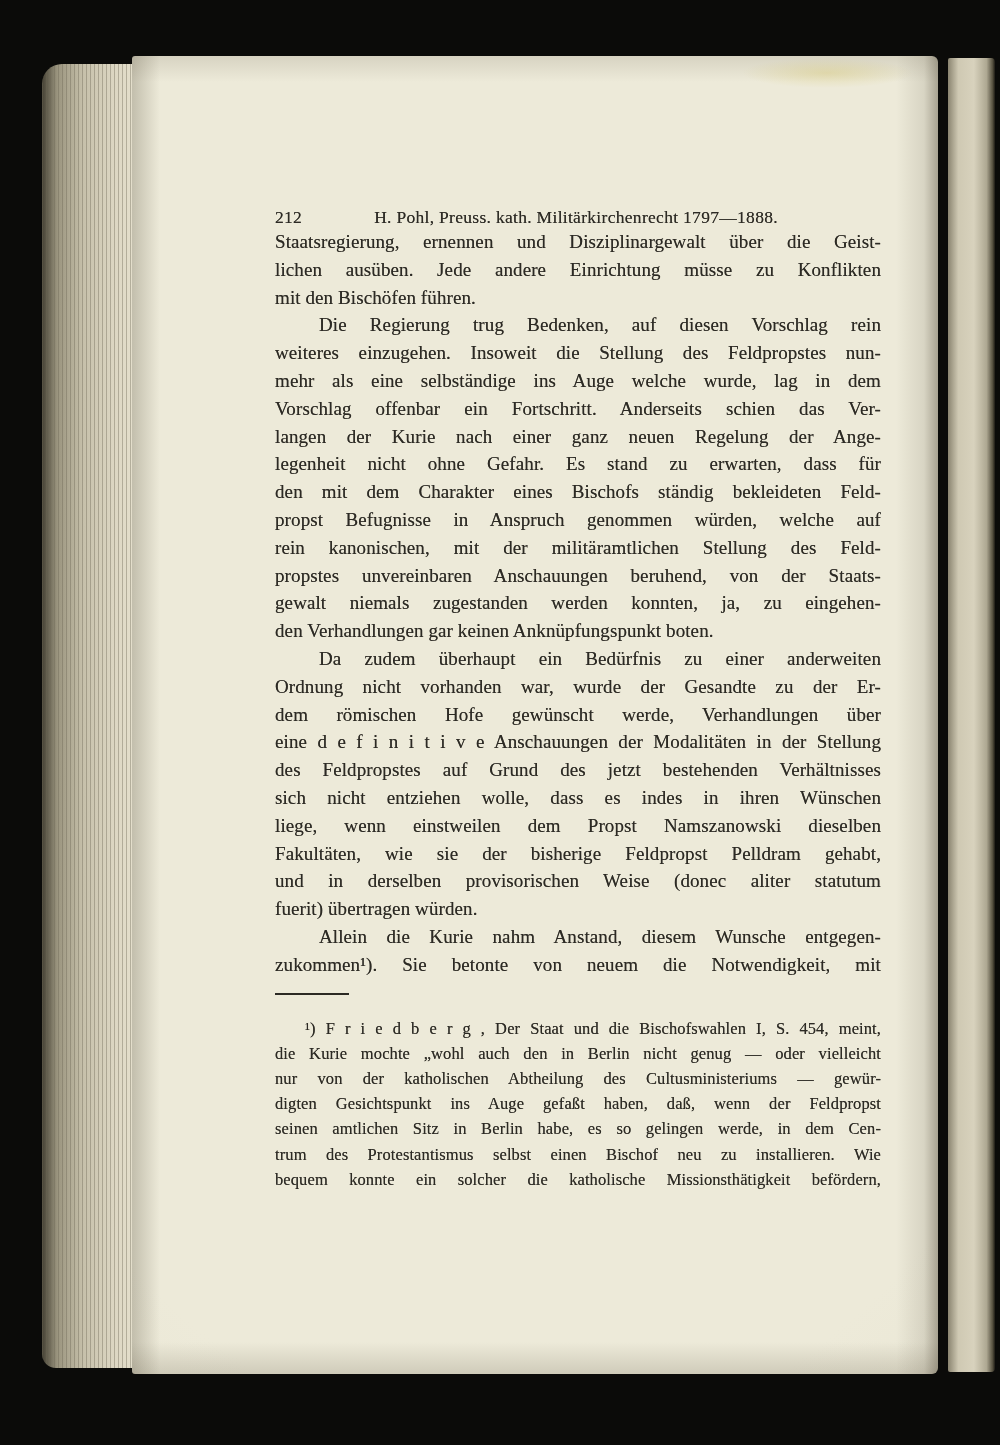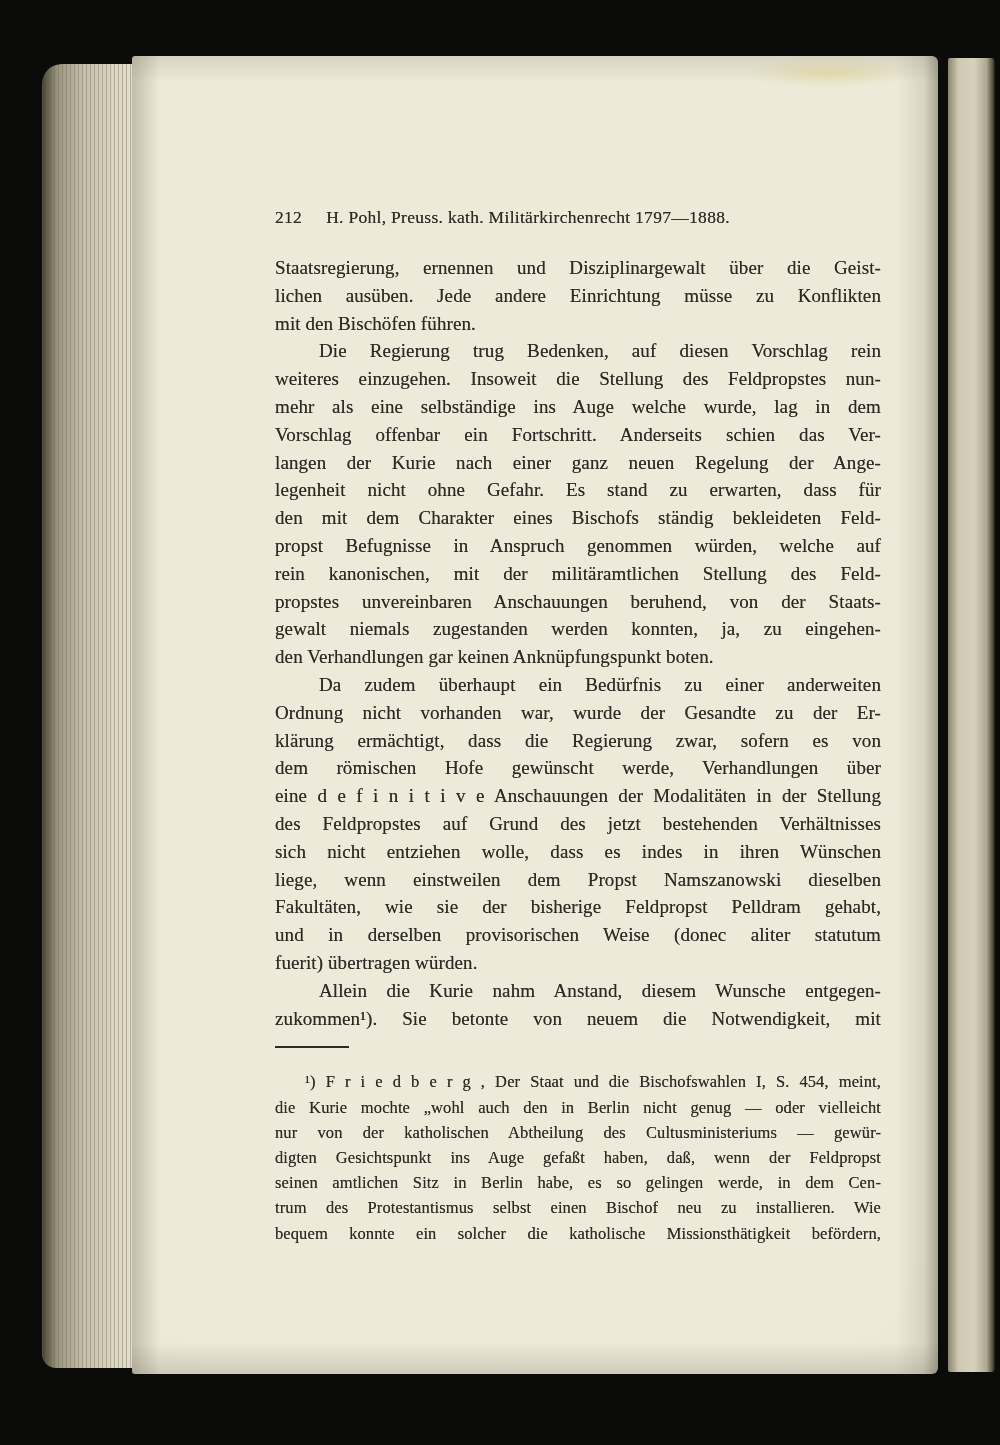--- a/index.html
+++ b/index.html
@@ -37,24 +37,24 @@
     position:absolute;left:948px;top:58px;width:47px;height:1314px;
     border-radius:2px 4px 4px 2px;
     background:linear-gradient(90deg,#8a8470 0%,#cfc9b3 22%,#d8d2bd 55%,#aea892 82%,#55503f 95%,#1c1a14 100%);
   }
 
   .text-block{
     position:absolute;left:143px;top:150px;width:606px;
     color:var(--ink,#2c2a24);
     text-shadow:0 0 .5px rgba(45,42,36,.65);
   }
-  .header{display:flex;align-items:flex-end;font-size:17.5px;line-height:22px;letter-spacing:.3px;}
+  .header{display:flex;align-items:flex-end;font-size:17.5px;line-height:22px;letter-spacing:.3px;gap:48px;}
   .running-title{margin-left:24px;}
 
-  .body-text{margin-top:26px;font-size:19px;line-height:27.8px;letter-spacing:.1px;}
+  .body-text{font-size:19px;line-height:27.8px;letter-spacing:.1px;}
   .line{text-align:justify;text-align-last:justify;}
   .line.para-end{text-align-last:left;}
   .line.indent{padding-left:44px;}
 
   .rule{margin-top:14px;width:74px;border-top:2px solid var(--ink,#2c2a24);}
   .footnote-text{margin-top:21px;font-size:16.5px;line-height:25.2px;letter-spacing:.1px;}
   .footnote-text .line.indent-fn{padding-left:30px;}
 </style>
 </head>
 <body>
@@ -86,21 +86,20 @@
             <div class="line">den mit dem Charakter eines Bischofs ständig bekleideten Feld-</div>
             <div class="line">propst Befugnisse in Anspruch genommen würden, welche auf</div>
             <div class="line">rein kanonischen, mit der militäramtlichen Stellung des Feld-</div>
             <div class="line">propstes unvereinbaren Anschauungen beruhend, von der Staats-</div>
             <div class="line">gewalt niemals zugestanden werden konnten, ja, zu eingehen-</div>
             <div class="line para-end">den Verhandlungen gar keinen Anknüpfungspunkt boten.</div>
           </div>
           <div class="paragraph">
             <div class="line indent">Da zudem überhaupt ein Bedürfnis zu einer anderweiten</div>
             <div class="line">Ordnung nicht vorhanden war, wurde der Gesandte zu der Er-</div>
-            <div class="line">klärung ermächtigt, dass die Regierung zwar, sofern es von</div>
             <div class="line">dem römischen Hofe gewünscht werde, Verhandlungen über</div>
             <div class="line">eine d e f i n i t i v e Anschauungen der Modalitäten in der Stellung</div>
             <div class="line">des Feldpropstes auf Grund des jetzt bestehenden Verhältnisses</div>
             <div class="line">sich nicht entziehen wolle, dass es indes in ihren Wünschen</div>
             <div class="line">liege, wenn einstweilen dem Propst Namszanowski dieselben</div>
             <div class="line">Fakultäten, wie sie der bisherige Feldpropst Pelldram gehabt,</div>
             <div class="line">und in derselben provisorischen Weise (donec aliter statutum</div>
             <div class="line para-end">fuerit) übertragen würden.</div>
           </div>
           <div class="paragraph">

